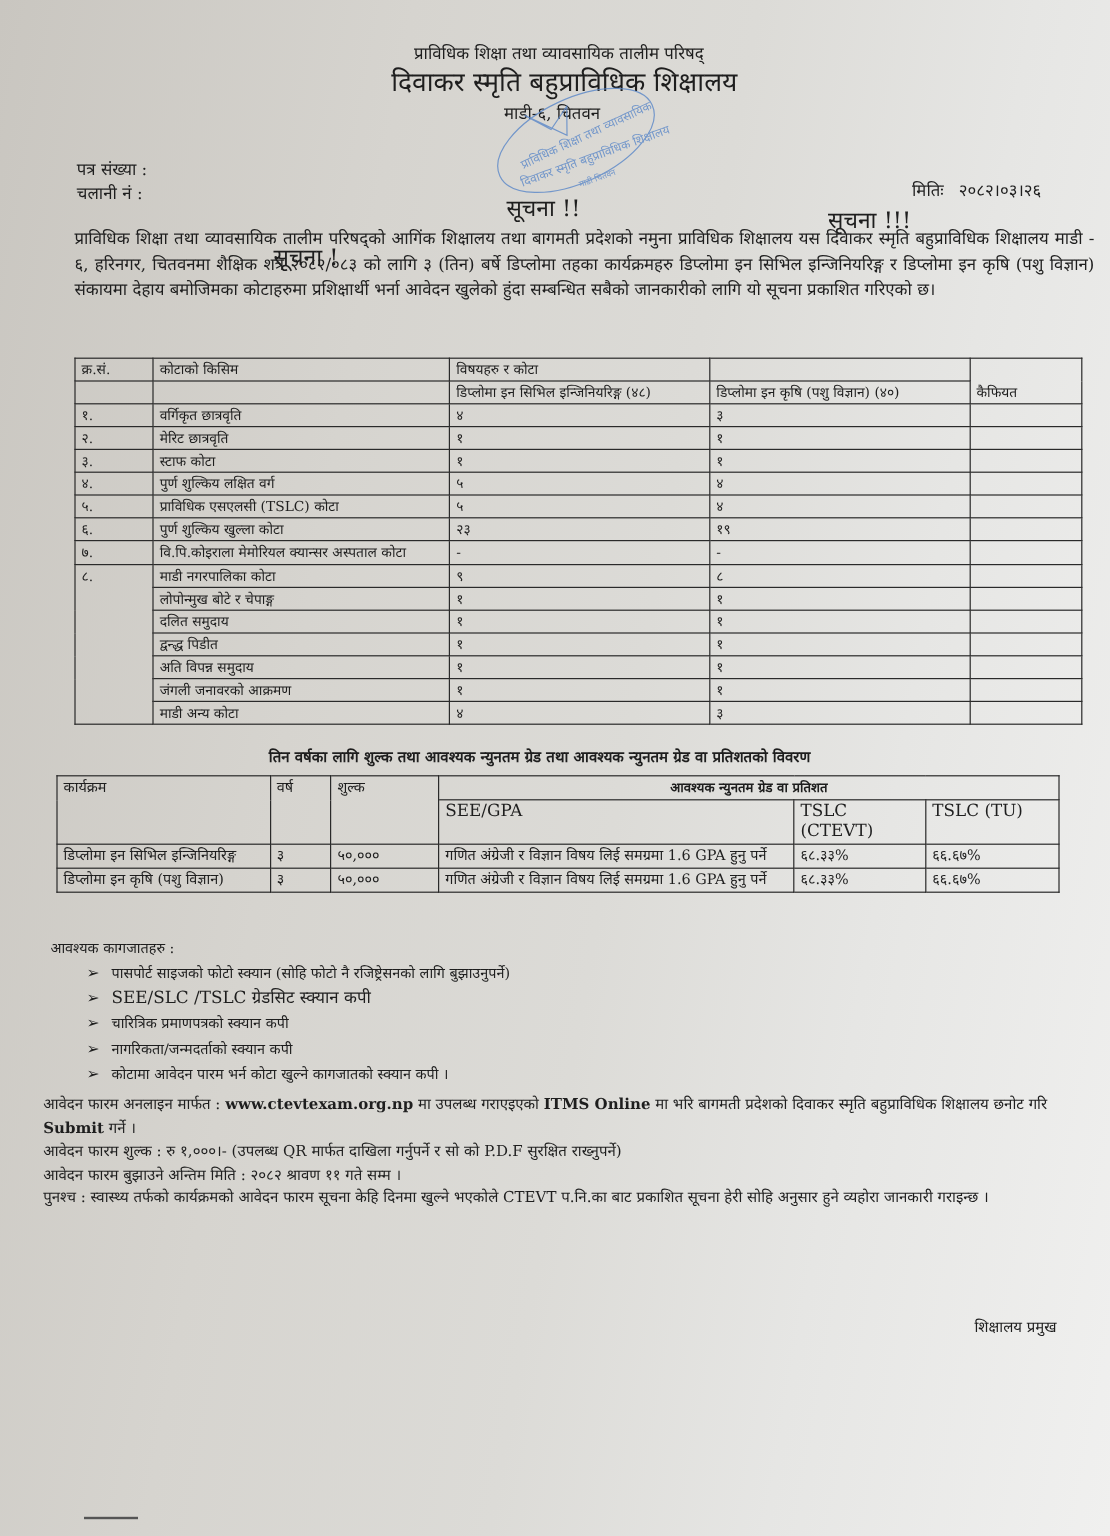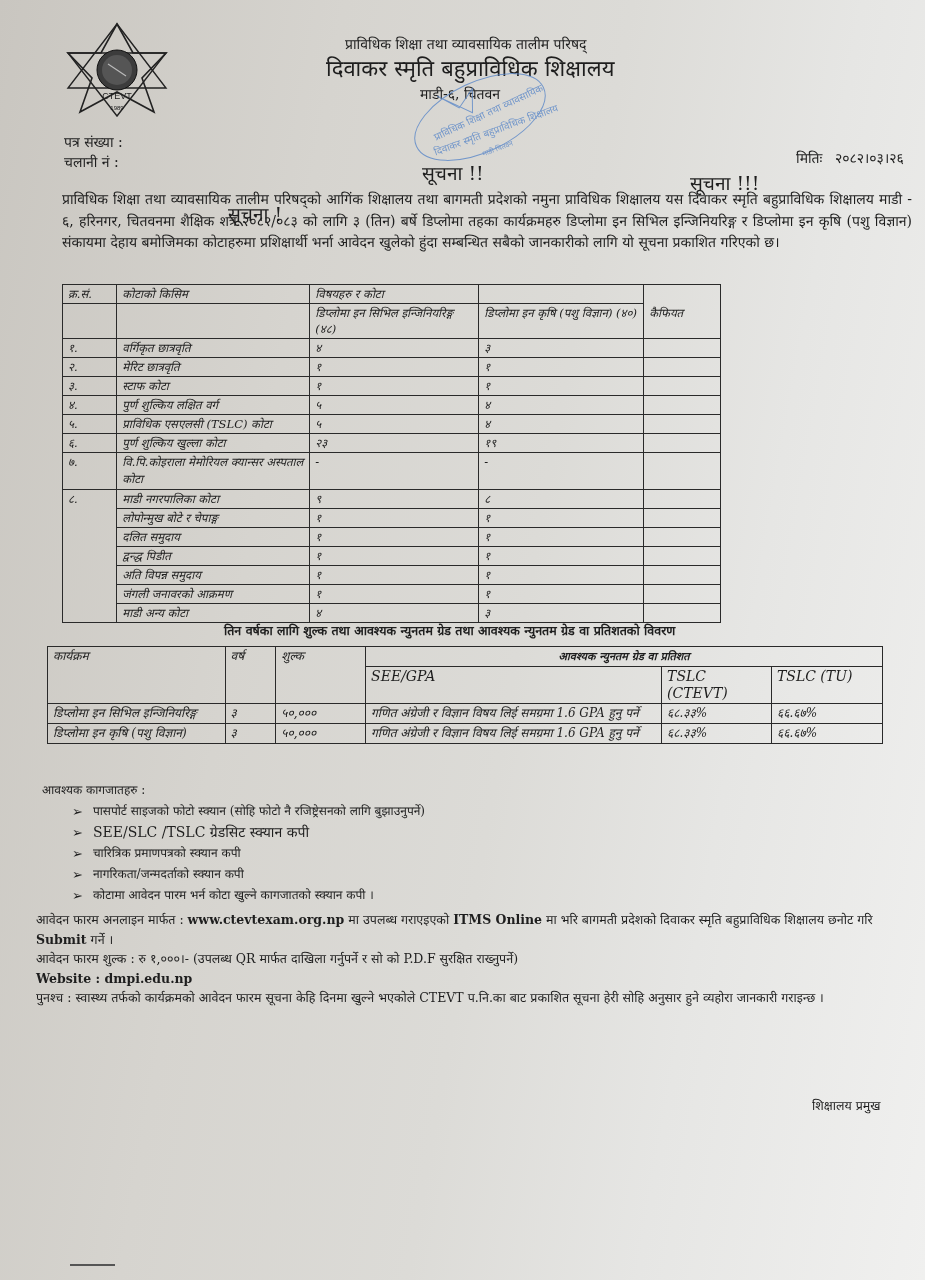--- a/index.html
+++ b/index.html
@@ -14,55 +14,43 @@
   .logo { left:62px; top:20px; width:110px; height:100px; }
   .hdr1 { left:345px; top:34px; font-size:14px; }
   .hdr2 { left:326px; top:52px; font-size:22px; }
   .hdr3 { left:420px; top:84px; font-size:14px; }
   .stamp { left:390px; top:70px; width:180px; height:95px; color:#5a87c8; opacity:0.8; }
   .ref { left:64px; top:132px; font-size:14px; line-height:20px; }
   .notice { font-size:19px; }
   .n1 { left:228px; top:158px;margin-top:43px; }
   .n2 { left:422px; top:160px; }
   .n3 { left:690px; top:170px; }
-  .date { left:760px; top:148px; font-size:14px;margin-left:36px; }
+  .date { left:760px; top:148px; font-size:14px; }
   .intro { left:62px; top:189px; width:850px; font-size:14px; line-height:21.5px; text-align:justify; }
   table { border-collapse:collapse; position:absolute; font-size:11.5px; }
   td, th { border:1.2px solid #2a2a2a; padding:1px 5px; vertical-align:top; font-weight:normal; text-align:left; }
-  .t1 { left:62px; top:284px; width:659px;font-style:italic; }
+  .t1 { left:62px; top:298px; width:840px; }
   .t1 td { height:16px; line-height:16px; }
   .t2title { left:190px; top:622px; font-size:12.5px; font-weight:bold;padding-left:34px; }
-  .t2 { left:47px; top:646px; width:836px; font-size:12px;font-style:italic; }
+  .t2 { left:47px; top:646px; width:836px; font-size:12px; }
   .t2 td { line-height:17px; }
   .docs { left:62px; top:780px; font-size:12px; line-height:21px; }
   .docs ul { list-style:none; margin:0; padding-left:10px; }
   .docs li { display:flex; gap:10px; }
   .arrow { font-size:13px; }
   .footer { left:36px; top:910px; width:860px; font-size:12.5px; line-height:19.5px; }
   .b { font-weight:bold; }
   .sig { left:812px; top:1097px; font-size:12.5px; }
   .mark { left:70px; top:1264px; width:45px; height:2px; background:#555; }
 </style>
 </head>
 <body>
 
 <div class="page">
 
-  <div class="abs logo">
-    <svg width="110" height="100" viewBox="0 0 110 100">
-      <polygon points="55,4 71,33 104,33 80,58 92,92 55,72 18,92 30,58 6,33 39,33" fill="none" stroke="#222" stroke-width="1.6"></polygon>
-      <polygon points="55,4 104,68 6,68" fill="none" stroke="#222" stroke-width="1.4"></polygon>
-      <polygon points="55,96 6,33 104,33" fill="none" stroke="#222" stroke-width="1.4"></polygon>
-      <circle cx="55" cy="50" r="20" fill="#3c3c3c" stroke="#111" stroke-width="1"></circle>
-      <circle cx="55" cy="50" r="15" fill="#555"></circle>
-      <line x1="46" y1="44" x2="64" y2="56" stroke="#bbb" stroke-width="1.2"></line>
-      <text x="55" y="79" text-anchor="middle" font-size="9" font-family="Liberation Sans, sans-serif" fill="#222">CTEVT</text>
-      <text x="55" y="90" text-anchor="middle" font-size="6" font-family="Liberation Sans, sans-serif" fill="#222">1989</text>
-    </svg>
-  </div>
 
   <div class="abs hdr1">प्राविधिक शिक्षा तथा व्यावसायिक तालीम परिषद्</div>
   <div class="abs hdr2">दिवाकर स्मृति बहुप्राविधिक शिक्षालय</div>
   <div class="abs hdr3">माडी-६, चितवन</div>
 
   <div class="abs stamp">
     <svg width="180" height="95" viewBox="0 0 180 95">
       <g transform="rotate(-25 90 47)" fill="none" stroke="#5a87c8" stroke-width="1">
         <ellipse cx="90" cy="47" rx="70" ry="35"></ellipse>
         <polygon points="60,10 75,30 95,18 85,40"></polygon>
@@ -277,22 +265,19 @@
     <div>
       <span>आवेदन फारम अनलाइन मार्फत :</span>
       <span class="b">www.ctevtexam.org.np</span>
       <span>मा उपलब्ध गराएइएको</span>
       <span class="b">ITMS Online</span>
       <span>मा भरि बागमती प्रदेशको दिवाकर स्मृति बहुप्राविधिक शिक्षालय छनोट गरि</span>
       <span class="b">Submit</span>
       <span>गर्ने ।</span>
     </div>
     <div>आवेदन फारम शुल्क : रु १,०००।- (उपलब्ध QR मार्फत दाखिला गर्नुपर्ने र सो को P.D.F सुरक्षित राख्नुपर्ने)</div>
-    <div class="b">
-      <span>Website :</span>
-      <span>dmpi.edu.np</span>
-    </div>
+    <div>आवेदन फारम बुझाउने अन्तिम मिति : २०८२ श्रावण ११ गते सम्म ।</div>
     <div>पुनश्च : स्वास्थ्य तर्फको कार्यक्रमको आवेदन फारम सूचना केहि दिनमा खुल्ने भएकोले CTEVT प.नि.का बाट प्रकाशित सूचना हेरी सोहि अनुसार हुने व्यहोरा जानकारी गराइन्छ ।</div>
   </div>
 
   <div class="abs sig">शिक्षालय प्रमुख</div>
   <div class="abs mark"></div>
 </div>
 
 </body></html>

